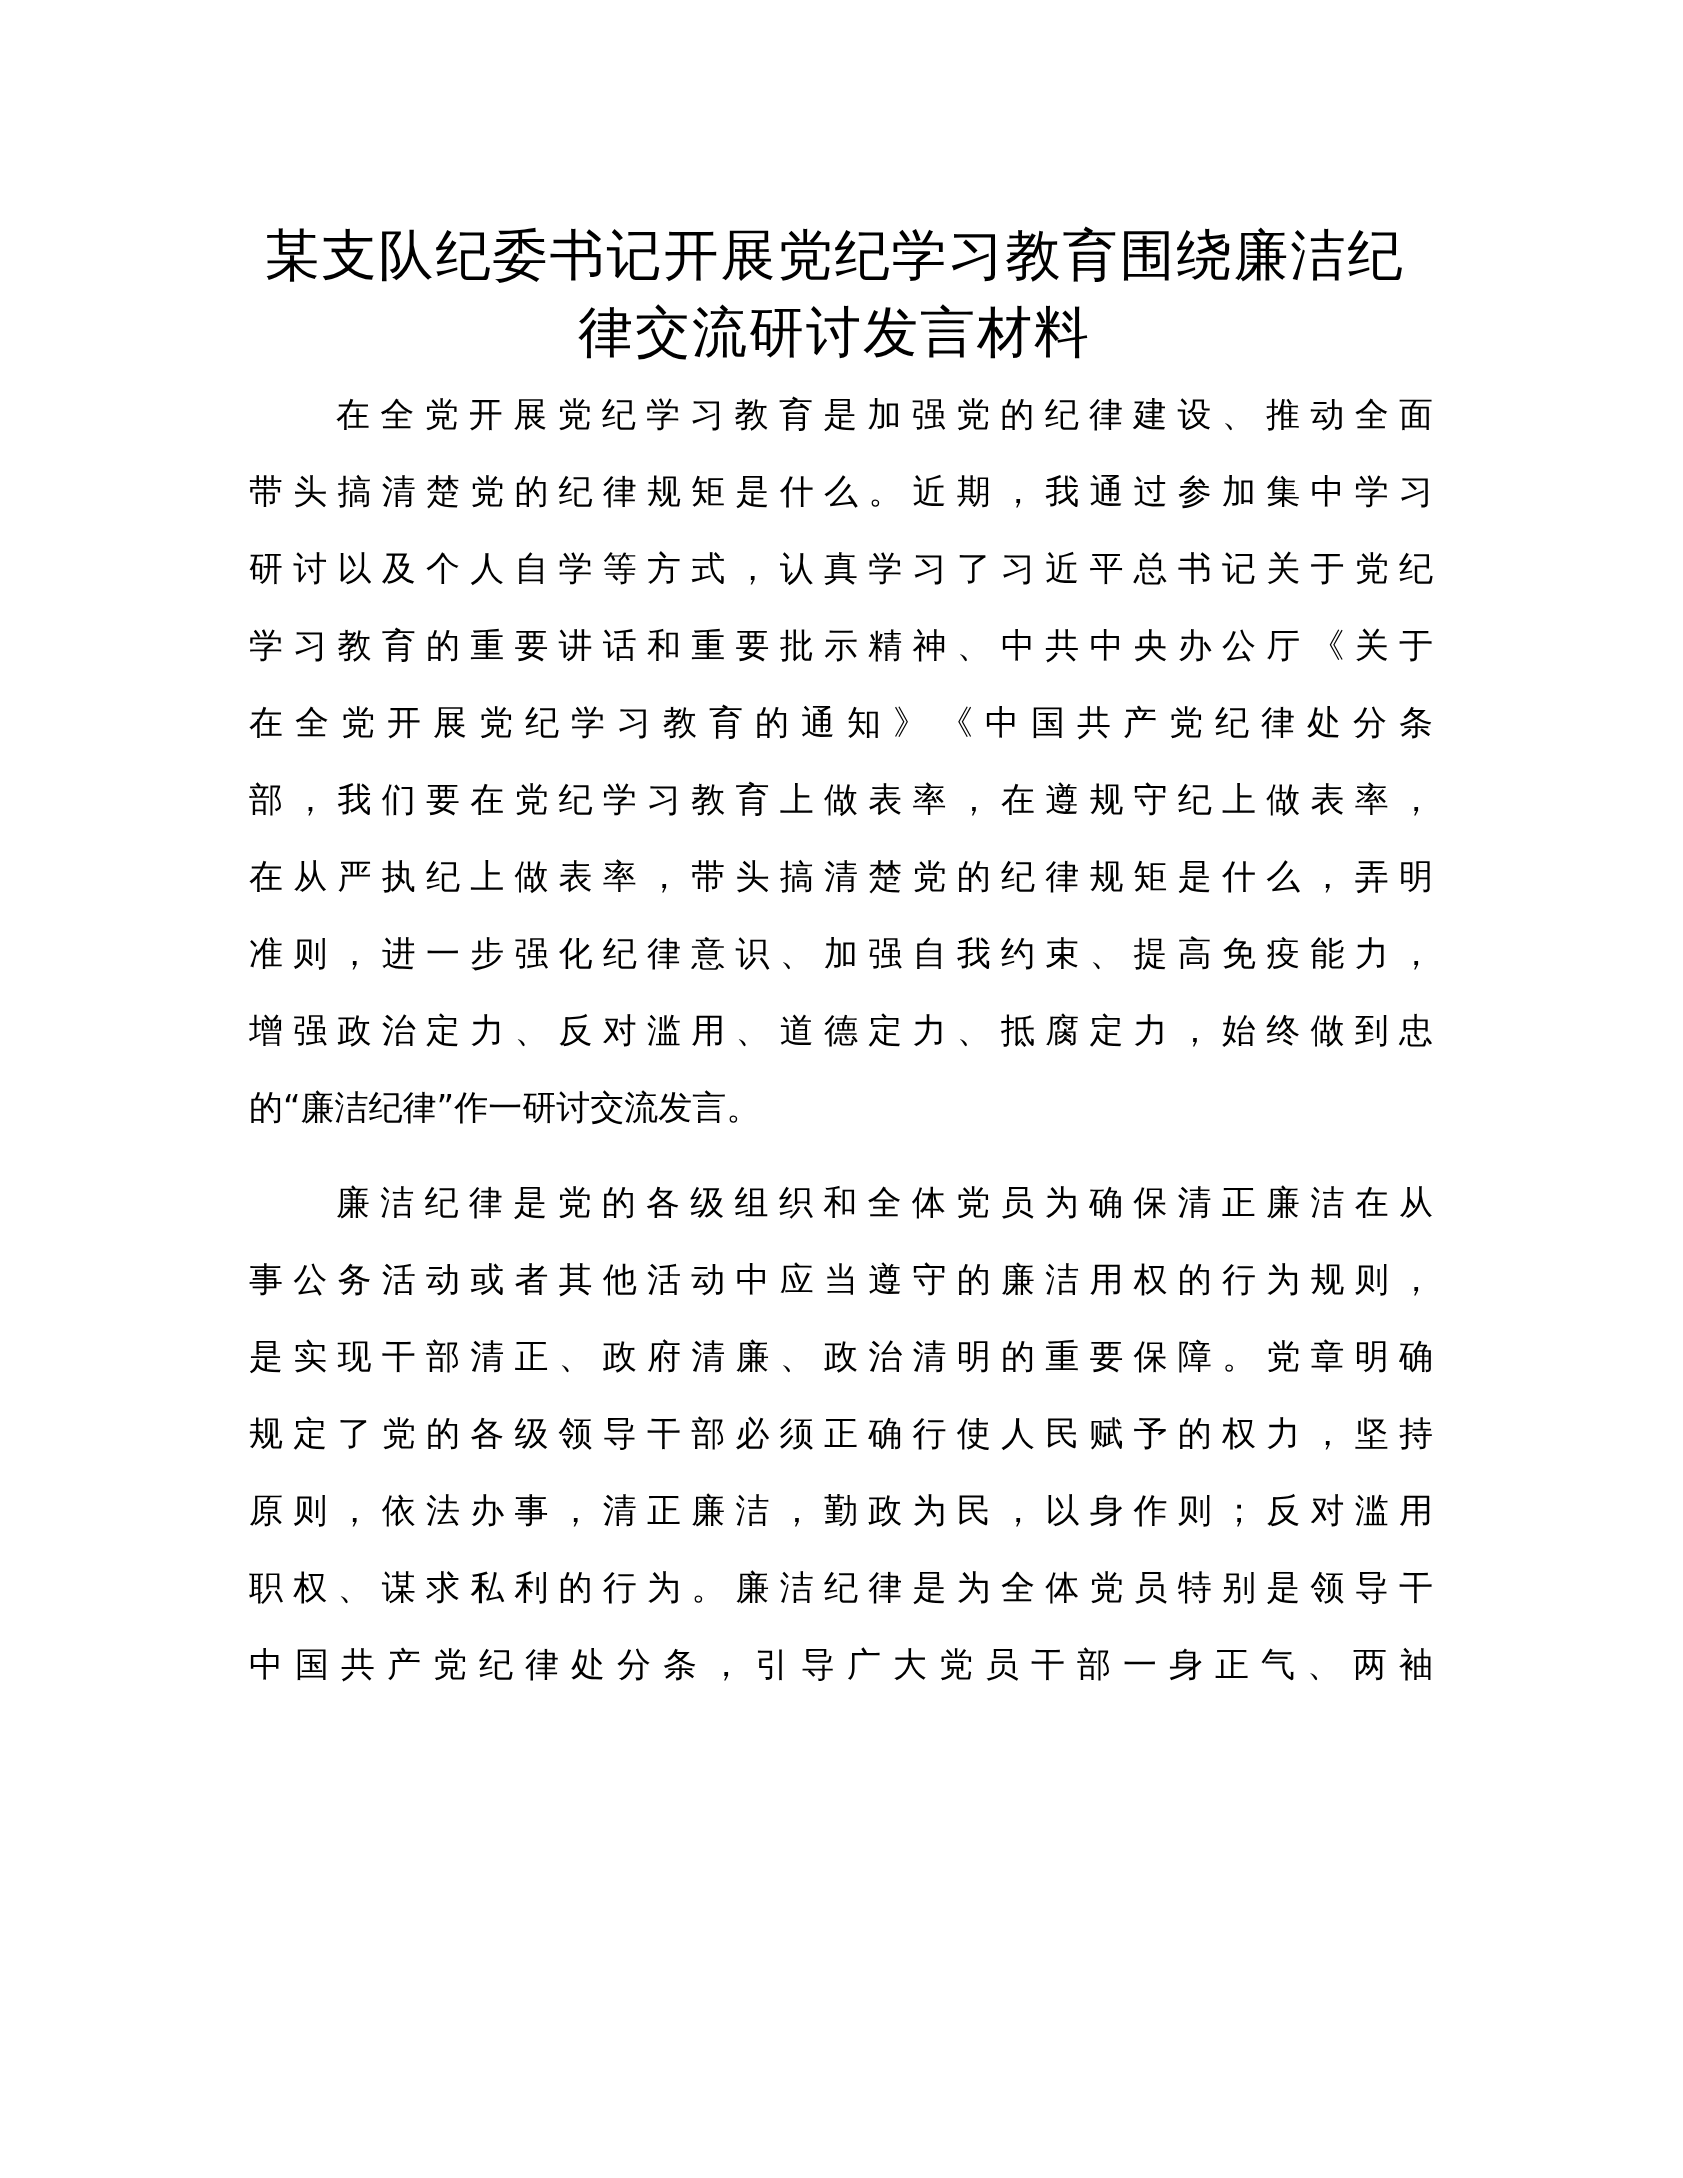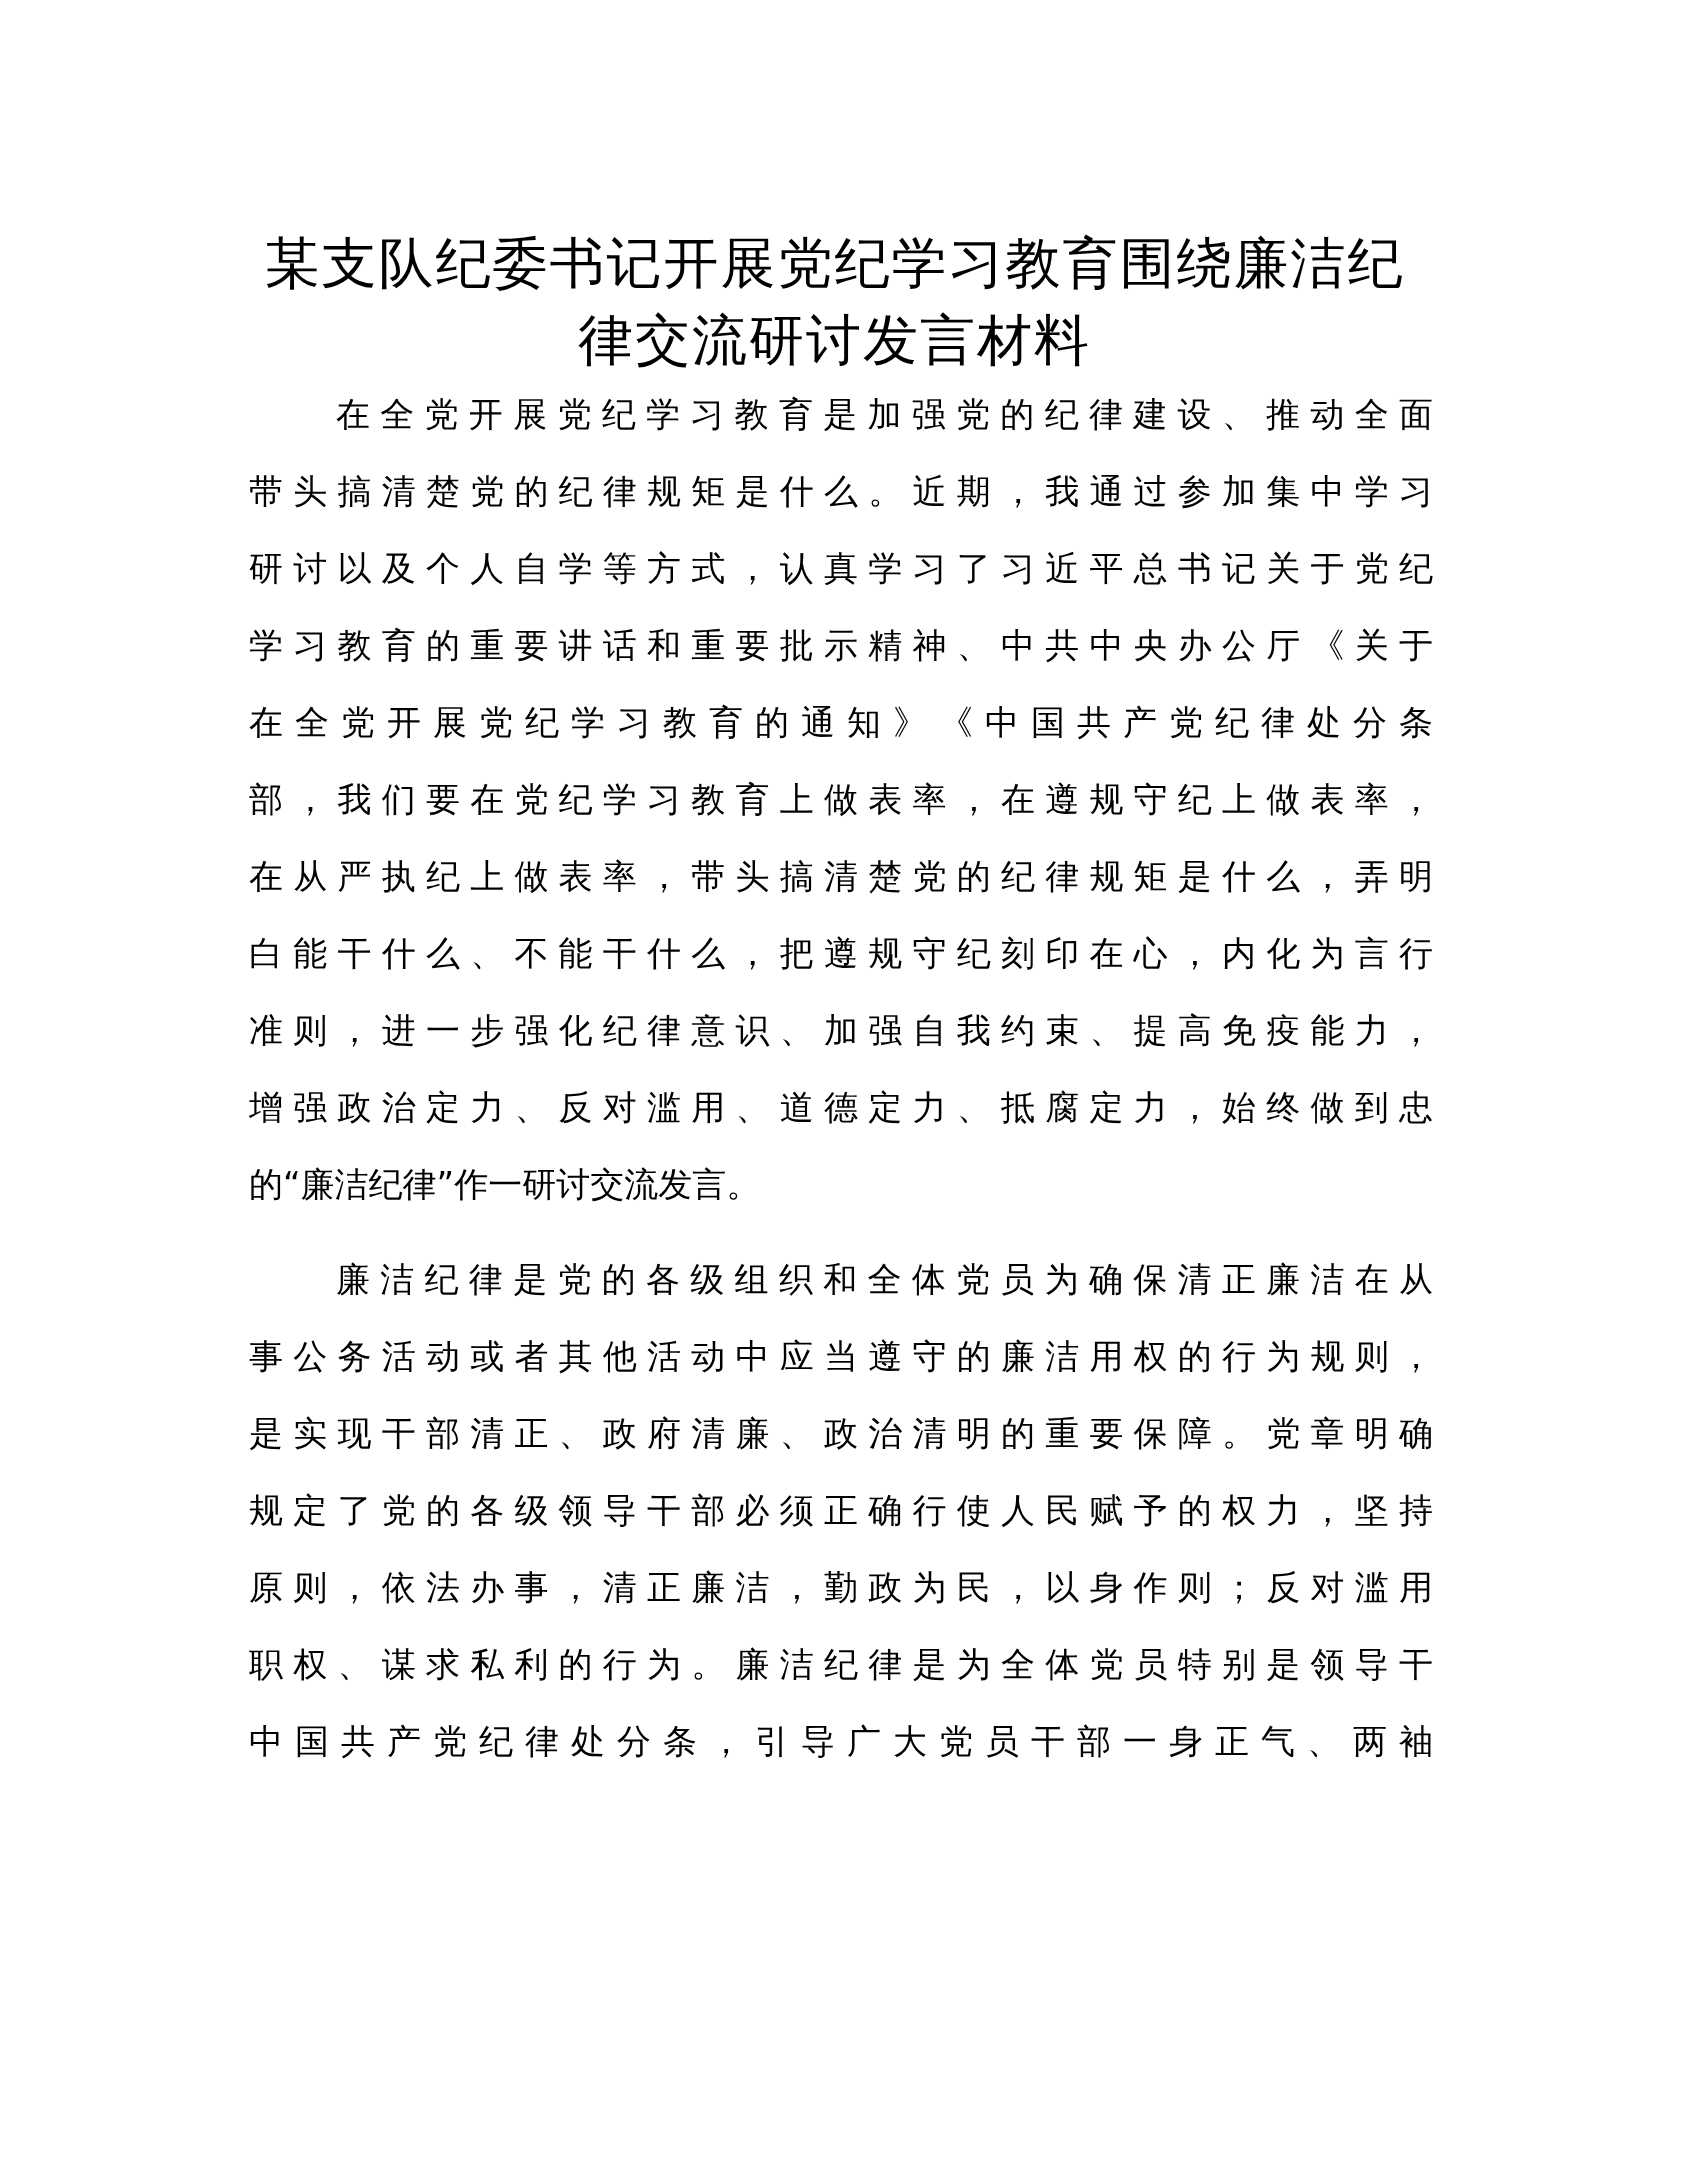--- a/index.html
+++ b/index.html
@@ -1,19 +1,19 @@
 <!DOCTYPE html>
 <html><head>
 <meta charset="utf-8">
 <style>
   html, body { margin: 0; padding: 0; background: #ffffff; }
   body { width: 1683px; height: 2178px; position: relative; overflow: hidden; color: #000000; }
   .page { position: absolute; left: 0; top: 0; width: 1683px; height: 2178px; background: #ffffff; }
   .title {
-    position: absolute; left: 0; top: 188px; width: 1669px;
+    position: absolute; left: 0; top: 180px; width: 1669px;
     text-align: center; font-family: "DejaVu Sans", "Liberation Sans", sans-serif;
     font-size: 55px; line-height: 77px; letter-spacing: 2px; font-weight: normal;
   }
   .title .tline { display: block; white-space: nowrap; }
   .body {
     position: absolute; left: 249px; top: 376px; width: 1184px;
     font-family: "DejaVu Sans", "Liberation Sans", sans-serif;
     font-size: 34px; line-height: 77px;
   }
   .para { margin: 0; }
@@ -39,21 +39,20 @@
   <div class="body">
 
     <div class="para">
       <span class="line indent">在全党开展党纪学习教育是加强党的纪律建设、推动全面</span>
       <span class="line">带头搞清楚党的纪律规矩是什么。近期，我通过参加集中学习</span>
       <span class="line">研讨以及个人自学等方式，认真学习了习近平总书记关于党纪</span>
       <span class="line">学习教育的重要讲话和重要批示精神、中共中央办公厅《关于</span>
       <span class="line">在全党开展党纪学习教育的通知》《中国共产党纪律处分条</span>
       <span class="line">部，我们要在党纪学习教育上做表率，在遵规守纪上做表率，</span>
       <span class="line">在从严执纪上做表率，带头搞清楚党的纪律规矩是什么，弄明</span>
-      <span class="line">白能干什么、不能干什么，把遵规守纪刻印在心，内化为言行</span>
       <span class="line">准则，进一步强化纪律意识、加强自我约束、提高免疫能力，</span>
       <span class="line">增强政治定力、反对滥用、道德定力、抵腐定力，始终做到忠</span>
       <span class="line last">的“廉洁纪律”作一研讨交流发言。</span>
     </div>
 
     <div class="para">
       <span class="line indent">廉洁纪律是党的各级组织和全体党员为确保清正廉洁在从</span>
       <span class="line">事公务活动或者其他活动中应当遵守的廉洁用权的行为规则，</span>
       <span class="line">是实现干部清正、政府清廉、政治清明的重要保障。党章明确</span>
       <span class="line">规定了党的各级领导干部必须正确行使人民赋予的权力，坚持</span>

